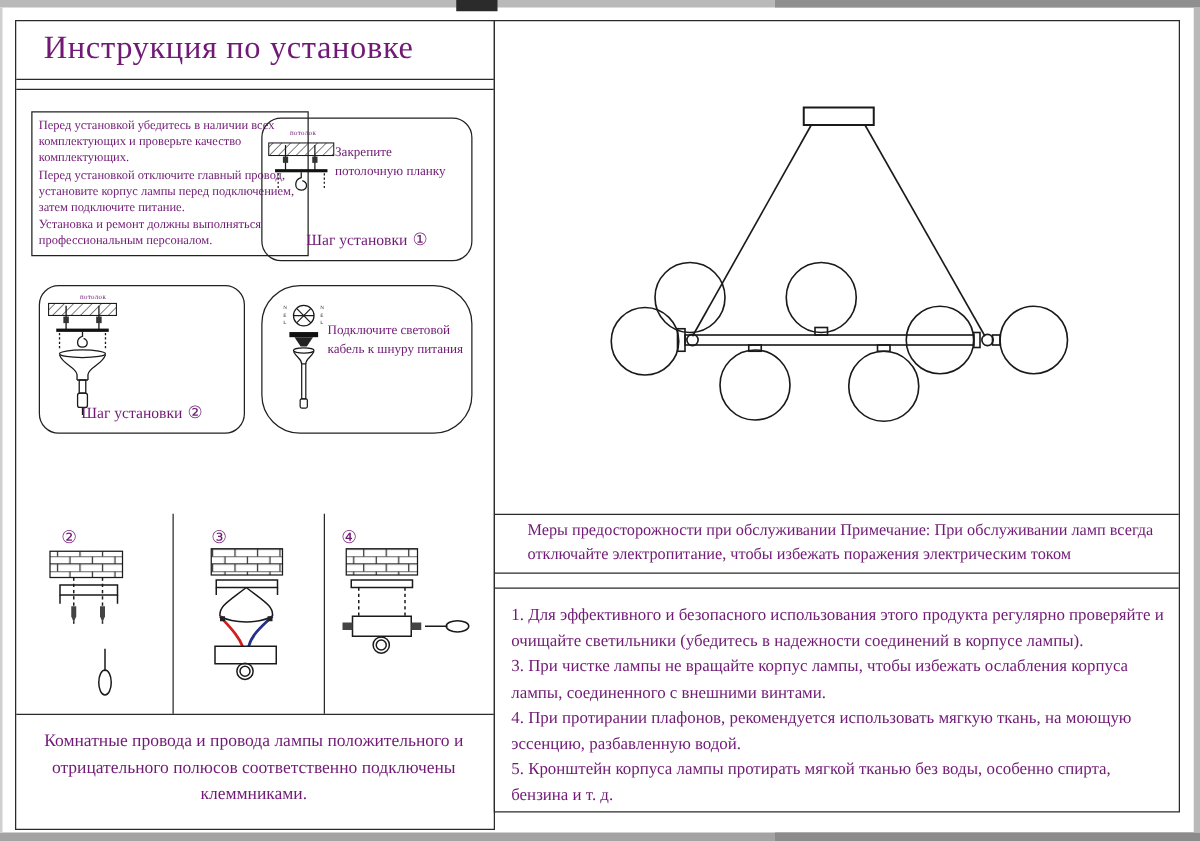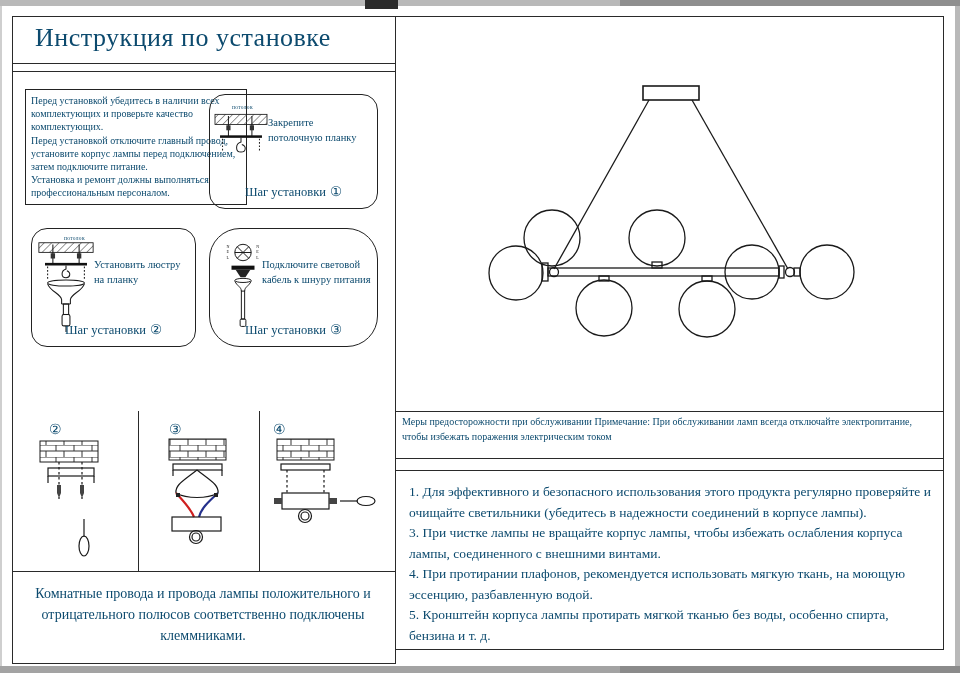--- a/index.html
+++ b/index.html
@@ -1,17 +1,17 @@
 <!DOCTYPE html>
 <html><head>
 <meta charset="utf-8">
 <style>
   html,body{margin:0;padding:0;background:#ffffff;}
   #page{position:relative;width:960px;height:673px;background:#ffffff;overflow:hidden;
-        font-family:"Liberation Serif","DejaVu Serif",serif;color:#0c4a6e;}
+        font-family:"Liberation Serif","DejaVu Serif",serif;color:#701a75;}
   .abs{position:absolute;}
   
   .edge-top{left:0;top:0;width:960px;height:6px;background:#b9b9b9;}
   .edge-top-dark{left:620px;top:0;width:340px;height:6px;background:#8f8f8f;}
   .edge-top-patch{left:365px;top:0;width:33px;height:9px;background:#2b2b2b;}
   .edge-bottom{left:0;top:666px;width:960px;height:7px;background:#a3a3a3;}
   .edge-bottom-dark{left:620px;top:666px;width:340px;height:7px;background:#8b8b8b;}
   .edge-left{left:0;top:6px;width:2px;height:660px;background:#cfcfcf;}
   .edge-right{left:955px;top:6px;width:5px;height:660px;background:#b9b9b9;}
 
@@ -34,21 +34,21 @@
   .ceil-label{position:absolute;font-size:5.5px;letter-spacing:.3px;}
   #panels-region{left:0;top:394px;width:100%;height:160px;border-bottom:1px solid #2a2a2a;}
   .vdiv{position:absolute;top:0;width:0;height:160px;border-left:1px solid #2a2a2a;}
   .panel-num{position:absolute;top:10px;font-size:14px;}
   #left-caption{left:10px;top:566px;width:360px;text-align:center;font-size:14px;line-height:1.5;}
 
   
   #right-panel{left:395px;top:16px;width:547px;height:632px;border:1px solid #2a2a2a;}
   #chandelier-box{left:0;top:0;width:547px;height:394px;border-bottom:1px solid #2a2a2a;}
   #safety-box{left:0;top:394px;width:547px;height:47px;border-bottom:1px solid #2a2a2a;}
-  #safety-box .txt{position:absolute;left:6px;top:4px;width:522px;font-size:10px;line-height:1.45;}
+  #safety-box .txt{position:absolute;left:26px;top:4px;width:522px;font-size:13px;line-height:1.45;}
   #thin-band{left:0;top:441px;width:547px;height:12px;border-bottom:1px solid #2a2a2a;}
   #care-box{left:0;top:453px;width:547px;height:178px;}
   #care-box .items{position:absolute;left:13px;top:12px;width:524px;font-size:13.5px;line-height:1.52;}
 
   svg{display:block;}
   .ln{stroke:#1a1a1a;fill:none;stroke-width:1.2;}
 </style>
 </head>
 <body>
 
@@ -116,21 +116,20 @@
         <path class="ln" d="M32,28 v4 c-6,2 -6,10 0,10 c5,0 6,-6 1,-8"></path>
         <line class="ln" x1="11" y1="29" x2="11" y2="44" stroke-dasharray="2,2"></line>
         <line class="ln" x1="53" y1="29" x2="53" y2="44" stroke-dasharray="2,2"></line>
         <ellipse class="ln" cx="32" cy="48" rx="21" ry="3.5"></ellipse>
         <path class="ln" d="M11,49 C14,58 26,60 27,67 L27,72 M53,49 C50,58 38,60 37,67 L37,72"></path>
         <line class="ln" x1="27" y1="72" x2="37" y2="72"></line>
         <rect class="ln" x="29" y="72" width="6" height="12"></rect>
         <rect class="ln" x="27.5" y="84" width="9" height="13" rx="2"></rect>
         <line class="ln" x1="32" y1="97" x2="32" y2="104"></line>
       </svg>
-      <div class="step-label" style="left:62px;top:28px;width:98px;">Установить люстру на планку</div>
       <div class="step-caption">
         <span>Шаг установки</span><span class="num">②</span>
       </div>
     </div>
 
     <div class="abs rbox" id="step3-box">
       <svg class="abs" style="left:10px;top:12px;" width="46" height="92" viewBox="0 0 56 112">
         <circle class="ln" cx="28" cy="14" r="10"></circle>
         <line class="ln" x1="21" y1="7" x2="35" y2="21"></line>
         <line class="ln" x1="21" y1="21" x2="35" y2="7"></line>
@@ -142,23 +141,20 @@
         <text x="44" y="15" font-size="5" fill="#111">E</text>
         <text x="44" y="22" font-size="5" fill="#111">L</text>
         <rect x="14" y="30" width="28" height="5" fill="#111"></rect>
         <path d="M19,35 L37,35 L31,44 L25,44 Z" fill="#222"></path>
         <ellipse class="ln" cx="28" cy="48" rx="10" ry="2.5"></ellipse>
         <path class="ln" d="M18,49 C21,55 26,56 26,61 M38,49 C35,55 30,56 30,61"></path>
         <rect class="ln" x="26" y="61" width="4" height="34"></rect>
         <rect class="ln" x="24.5" y="95" width="7" height="9" rx="1.5"></rect>
       </svg>
       <div class="step-label" style="left:52px;top:28px;width:112px;">Подключите световой кабель к шнуру питания</div>
-      <div class="step-caption">
-        <span>Шаг установки</span><span class="num">③</span>
-      </div>
     </div>
 
     <div class="abs" id="panels-region">
       <div class="vdiv" style="left:125px;"></div>
       <div class="vdiv" style="left:246px;"></div>
 
       <div class="panel-num" style="left:36px;">②</div>
       <div class="panel-num" style="left:156px;">③</div>
       <div class="panel-num" style="left:260px;">④</div>
 

